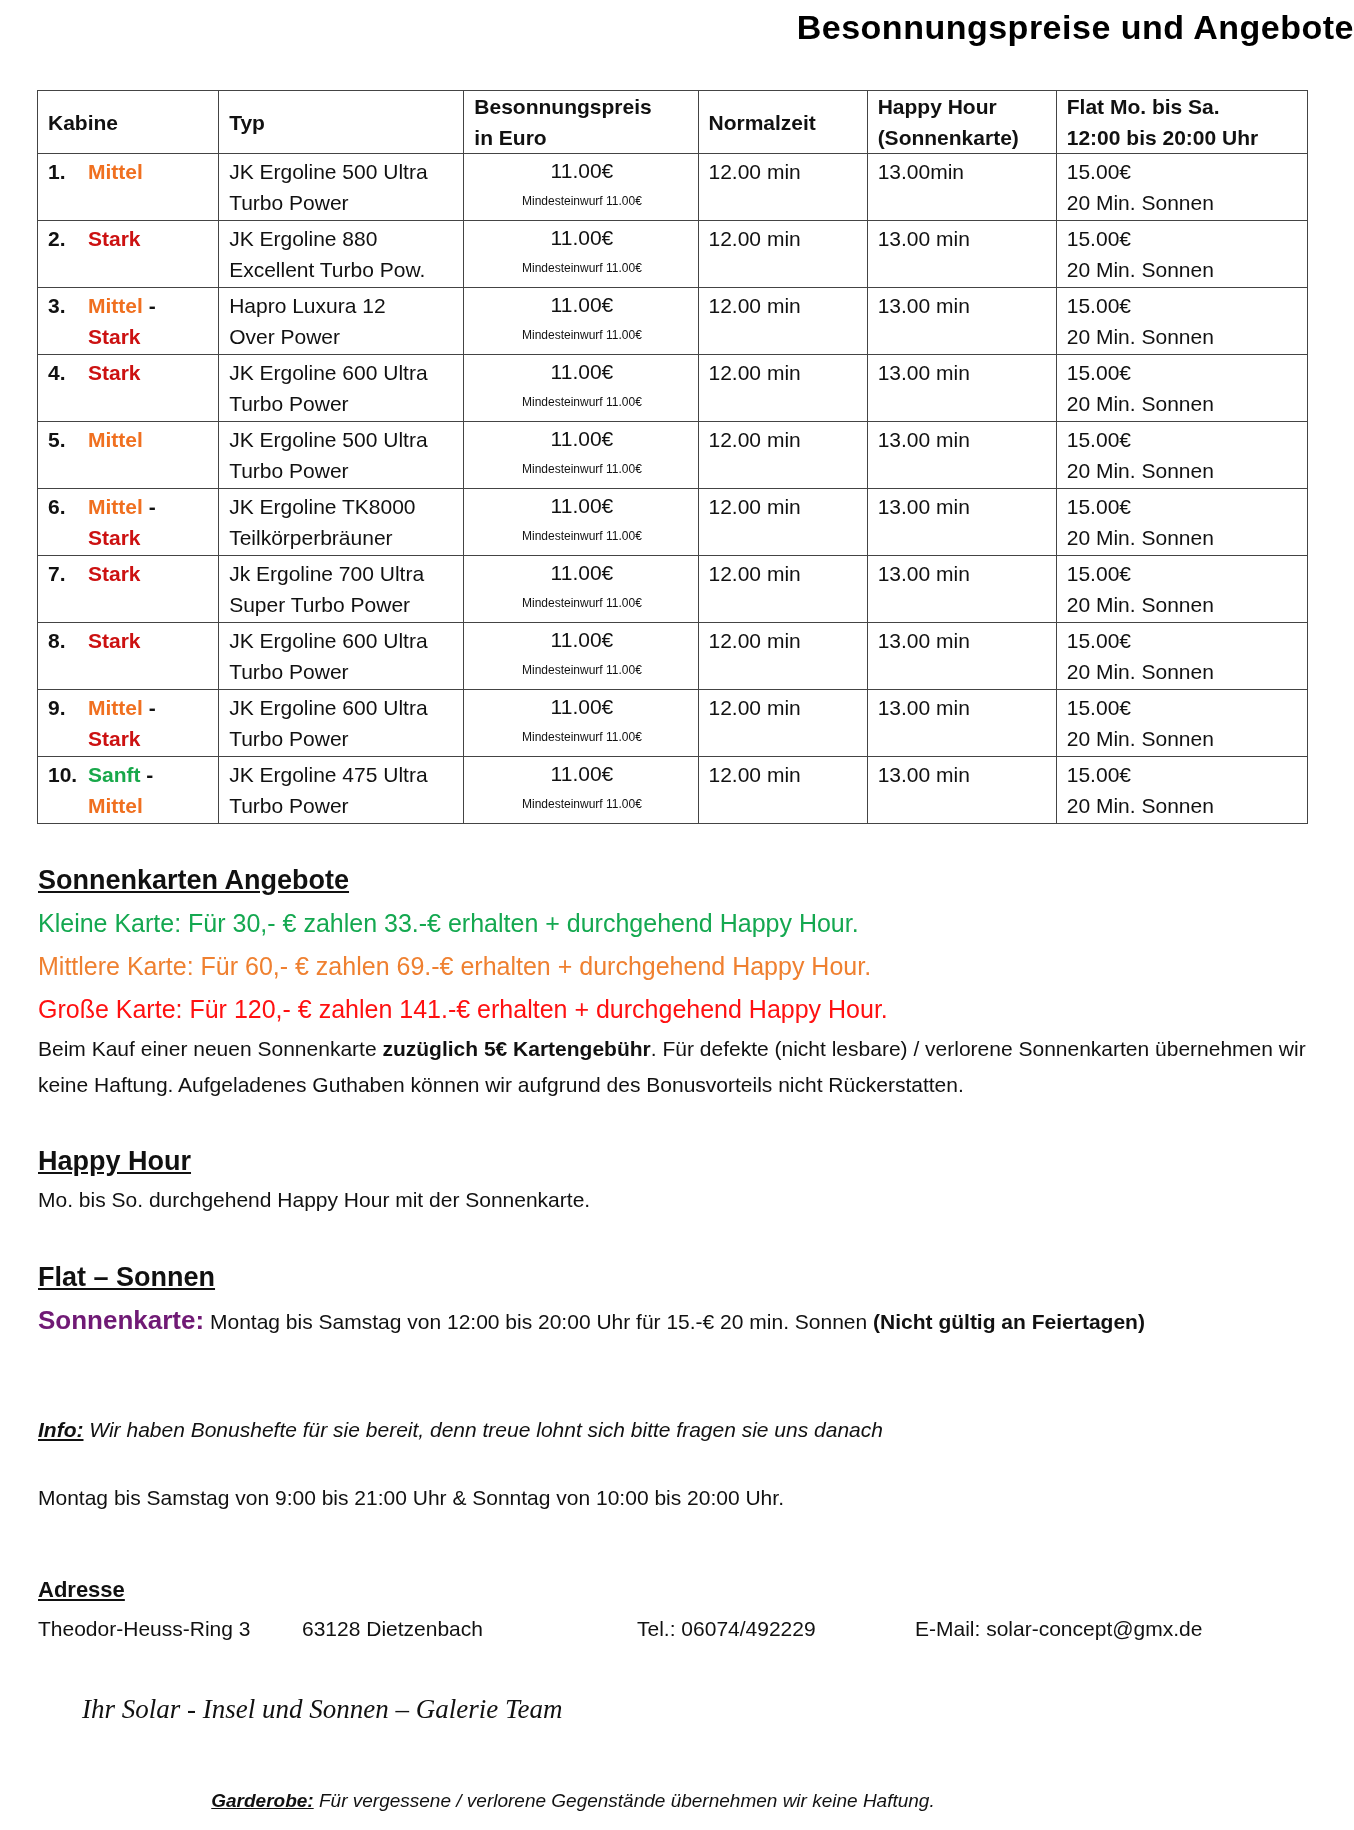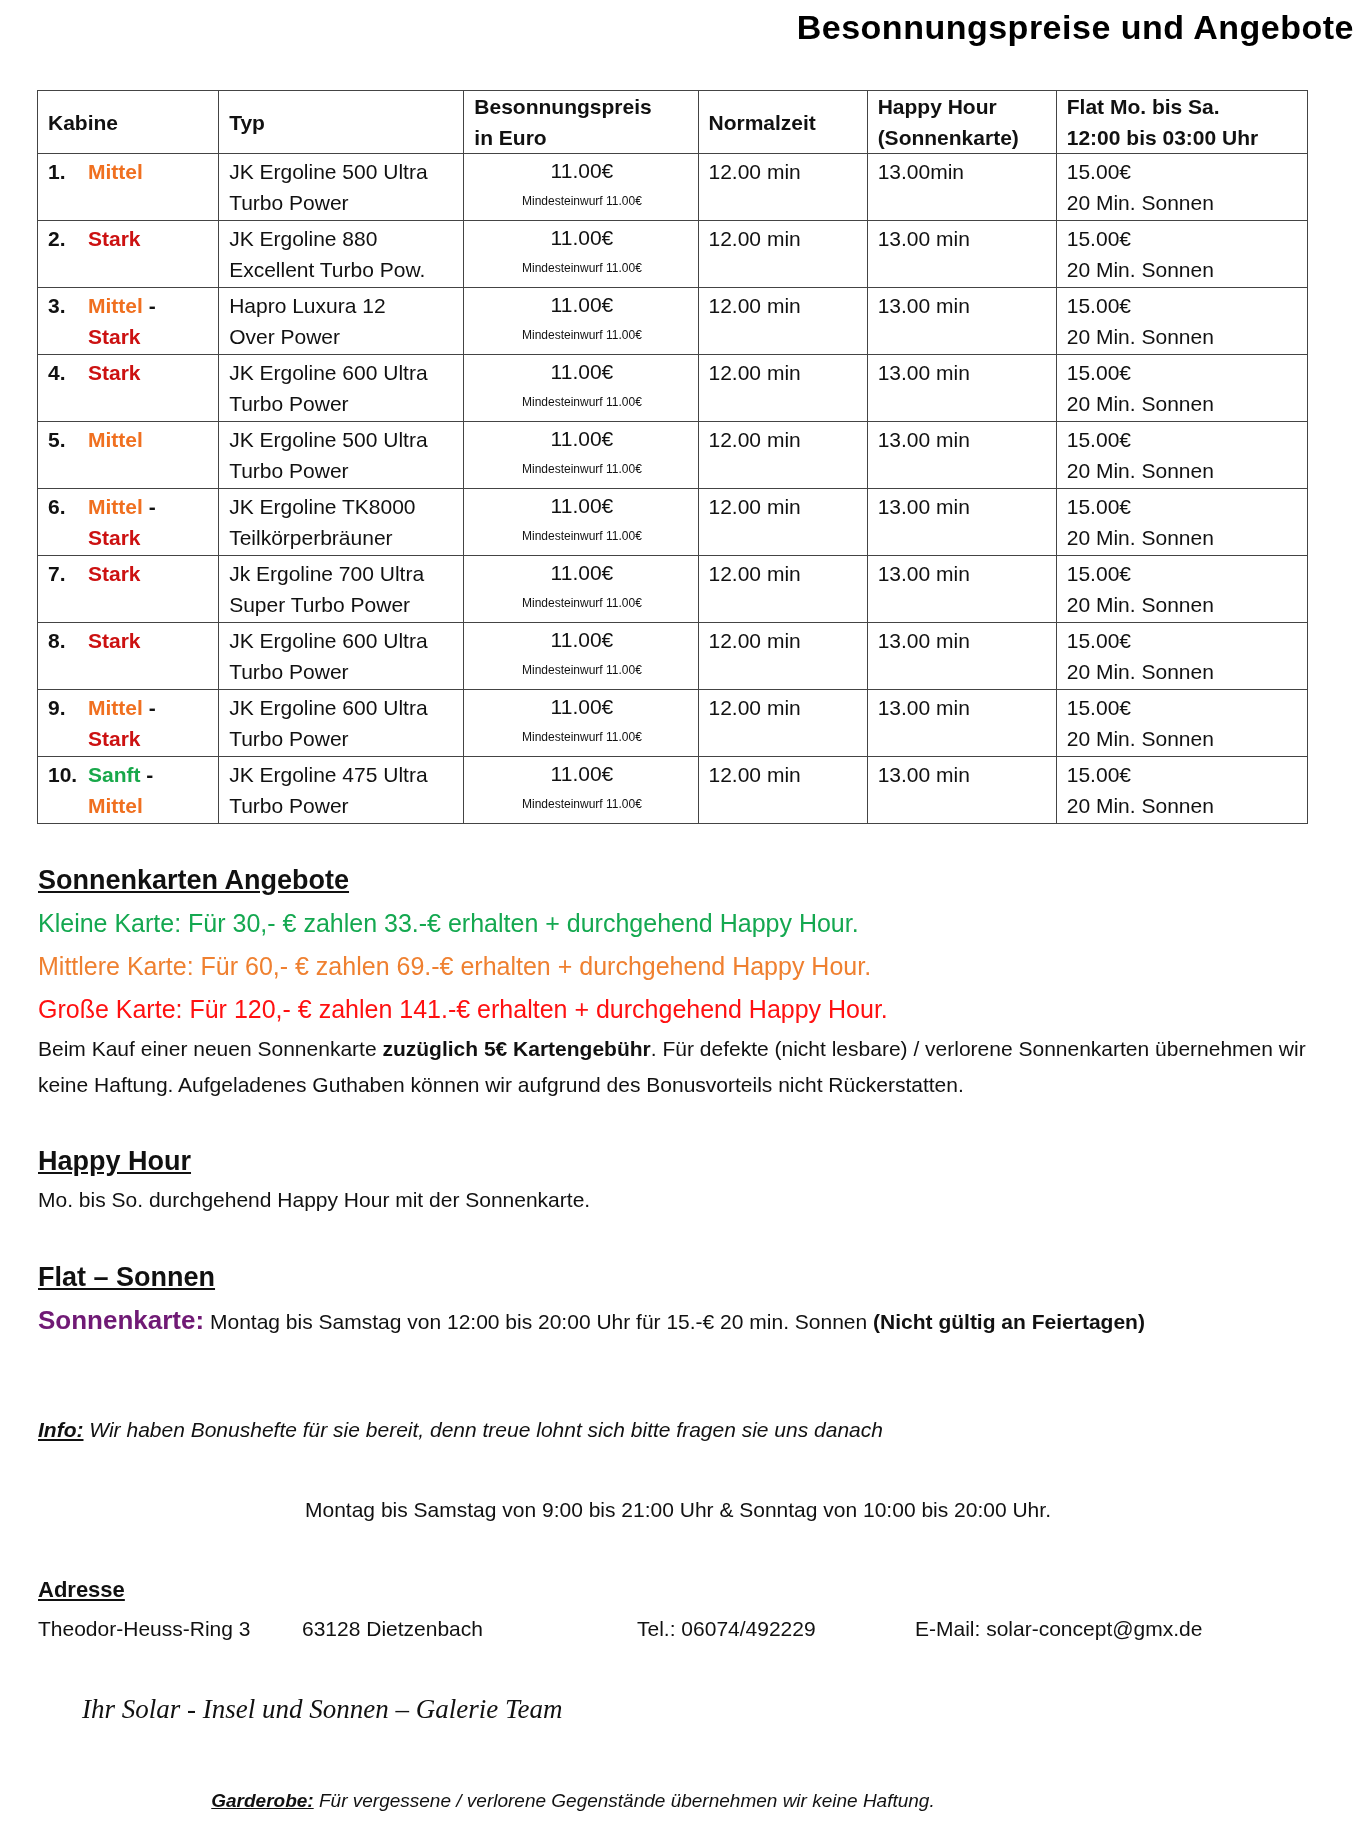--- a/index.html
+++ b/index.html
@@ -38,21 +38,21 @@
 <div class="title">Besonnungspreise und Angebote</div>
 
 <table class="prices">
   <thead>
     <tr>
       <th class="c1">Kabine</th>
       <th class="c2">Typ</th>
       <th class="c3"><span>Besonnungspreis</span><br><span>in Euro</span></th>
       <th class="c4">Normalzeit</th>
       <th class="c5"><span>Happy Hour</span><br><span>(Sonnenkarte)</span></th>
-      <th class="c6"><span>Flat Mo. bis Sa.</span><br><span>12:00 bis 03:00 Uhr</span></th>
+      <th class="c6"><span>Flat Mo. bis Sa.</span><br><span>12:00 bis 20:00 Uhr</span></th>
     </tr>
   </thead>
   <tbody id="rows">
       <tr>
         <td class="c1"><span class="num">1.</span><span class="lvl mittel">Mittel</span></td>
         <td class="c2"><span>JK Ergoline 500 Ultra</span><br><span>Turbo Power</span></td>
         <td class="c3 pricecell">
           <span class="price-main">11.00€</span>
           <span class="price-min">Mindesteinwurf 11.00€</span>
         </td>
@@ -182,21 +182,21 @@
   <div style="line-height:42px;">
     <span class="red-label">Sonnenkarte:</span><span> Montag bis Samstag von 12:00 bis 20:00 Uhr für 15.-€ 20 min. Sonnen </span><span class="b">(Nicht gültig an Feiertagen)</span>
   </div>
 </div>
 
 <div class="section" style="top:1412px;">
   <span class="italic b u">Info:</span><span class="italic"> Wir haben Bonushefte für sie bereit, denn treue lohnt sich bitte fragen sie uns danach</span>
 </div>
 
 <div class="section" style="top:1472px;">
-  <span style="display:block; margin-top:20px;text-align:center;">Montag bis Samstag von 9:00 bis 21:00 Uhr &amp; Sonntag von 10:00 bis 20:00 Uhr.</span>
+  <span style="display:block; margin-top:8px;">Montag bis Samstag von 9:00 bis 21:00 Uhr &amp; Sonntag von 10:00 bis 20:00 Uhr.</span>
 </div>
 
 <div class="section addr" style="top:1572px;">
   <span class="h3" style="display:block;">Adresse</span>
   <div style="margin-top:4px;">
     <span style="width:264px;">Theodor-Heuss-Ring 3</span><span style="width:335px;">63128 Dietzenbach</span><span style="width:278px;">Tel.: 06074/492229</span><span>E-Mail: solar-concept@gmx.de</span>
   </div>
 </div>
 
 <div class="section serif-it" style="top:1692px;margin-left:44px;">Ihr Solar - Insel und Sonnen – Galerie Team</div>

